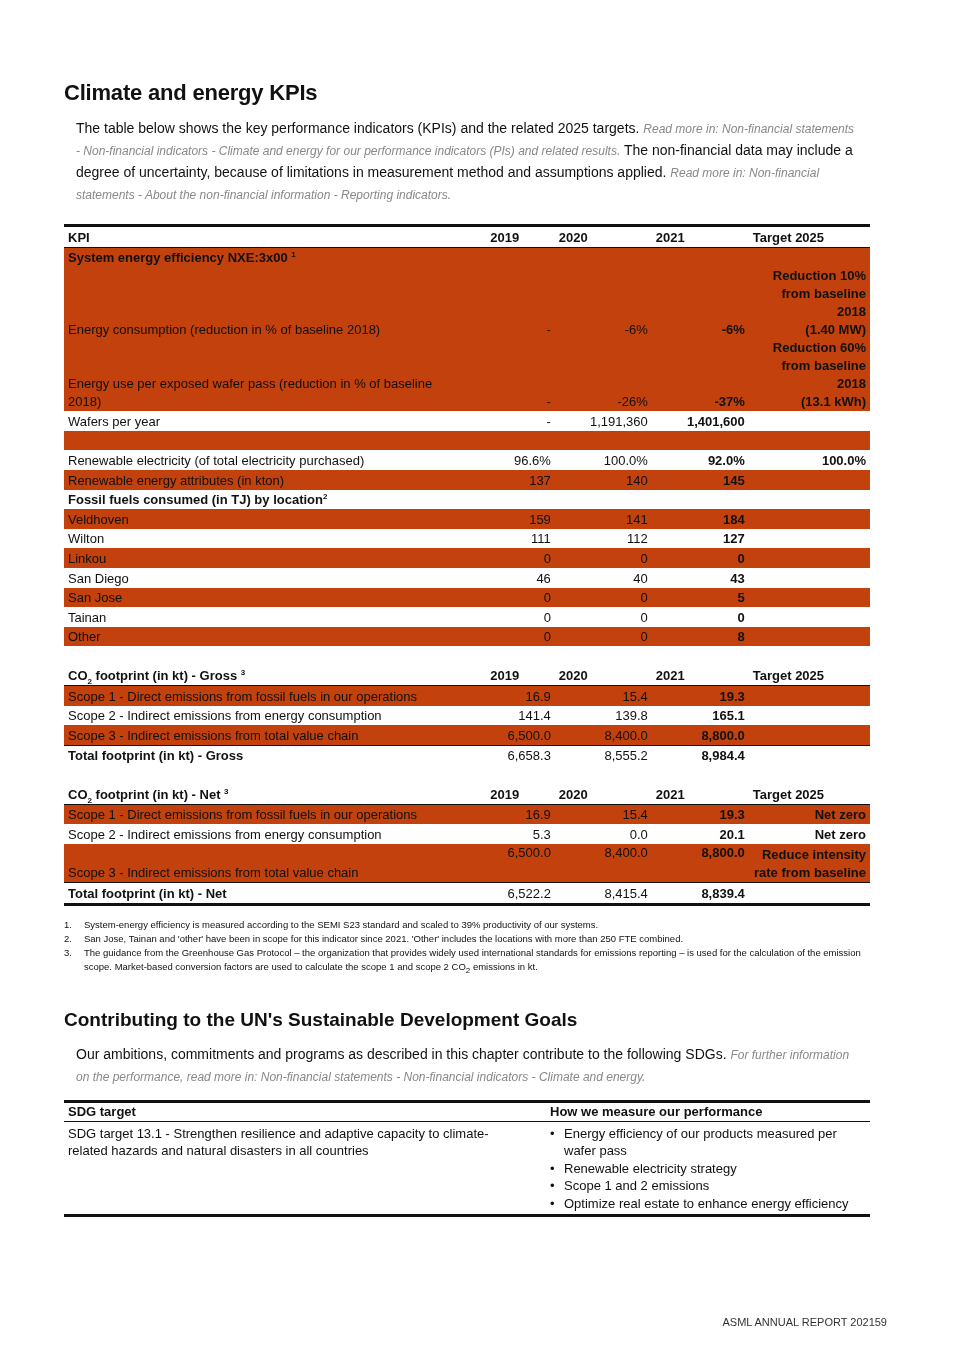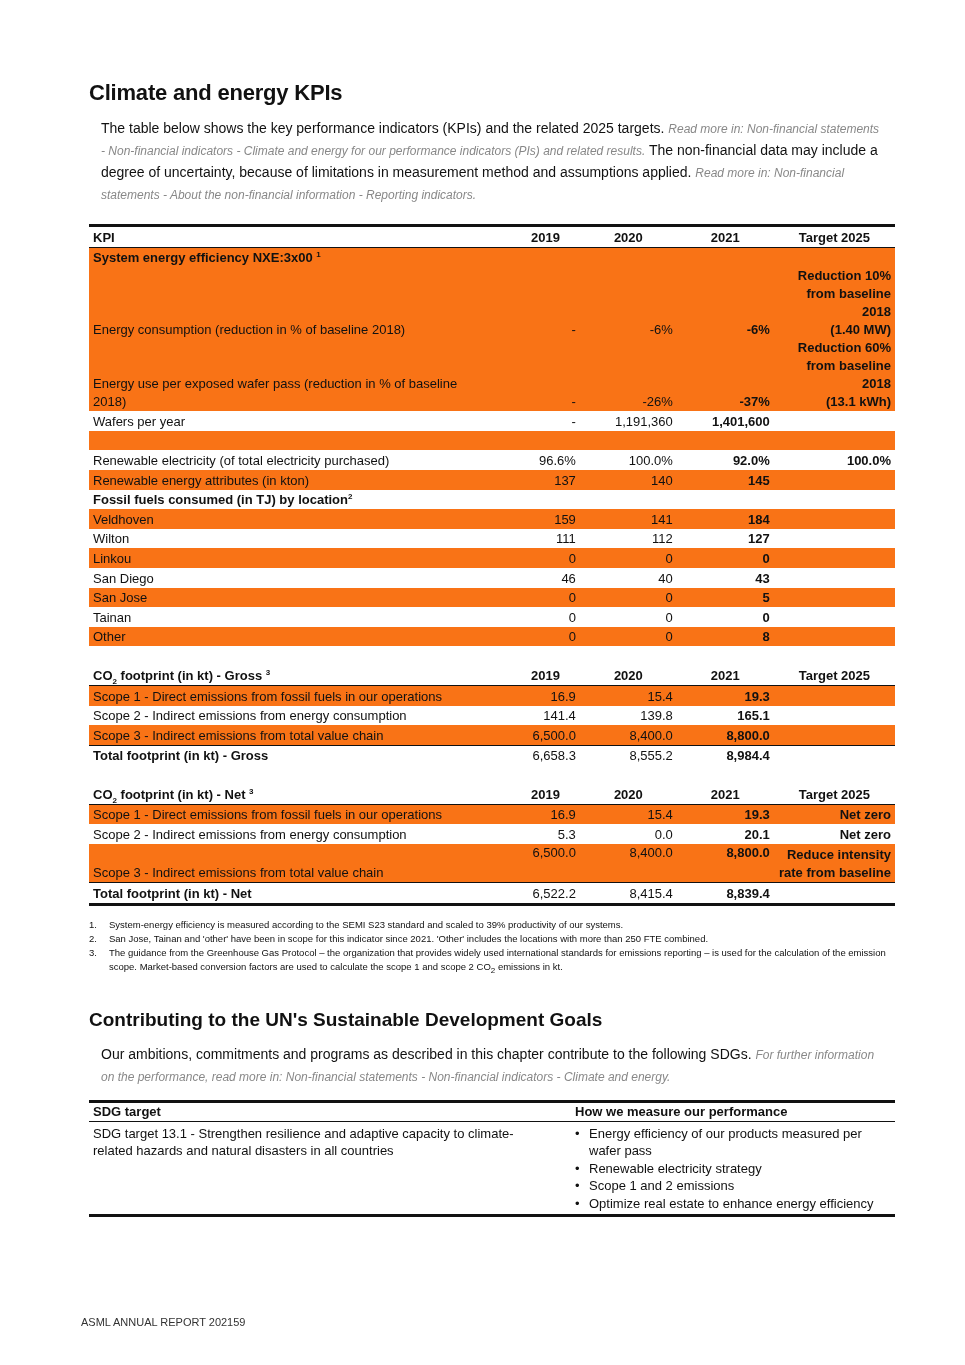--- a/index.html
+++ b/index.html
@@ -1,27 +1,27 @@
 <!DOCTYPE html>
 <html><head>
 <meta charset="utf-8">
 <style>
   html, body { margin: 0; padding: 0; background: #ffffff; }
   body { width: 965px; height: 1365px; position: relative; font-family: "Liberation Sans", sans-serif; color: #111; }
-  .page { position: absolute; left: 89px; top: 80px; width: 806px; }
+  .page { position: absolute; left: 64px; top: 80px; width: 806px; }
   h1 { font-size: 22px; font-weight: bold; margin: 0; line-height: 26px; letter-spacing: -0.2px; }
   .intro { font-size: 14px; line-height: 21px; margin: 12px; }
   .intro .ref { font-style: italic; color: #888; font-size: 12px; }
   table { border-collapse: collapse; width: 806px; font-size: 13px; }
   td, th { padding: 0 4px; height: 19.6px; line-height: 18px; vertical-align: bottom; }
-  th { font-weight: bold; text-align: center; }
+  th { font-weight: bold; text-align: left; }
   th.l, td.l { text-align: left; }
   td.n { text-align: right; }
   td.b { font-weight: bold; }
-  tr.blue td { background: #f97316; }
+  tr.blue td { background: #c2410c; }
   tr.hdr th { border-bottom: 1px solid #111; }
   table.kpi { margin-top: 18px; border-top: 3px solid #111; }
   .col0 { width: 418px; }
   .col1 { width: 68px; }
   .col2 { width: 96px; }
   .col3 { width: 96px; }
   .col4 { width: 120px; }
   tr.sub td { font-weight: bold; }
   tr.total td { border-top: 1.5px solid #111; }
   tr.total td.lbl { font-weight: bold; }
@@ -36,21 +36,21 @@
   .footnotes { margin-top: 12px; font-size: 9.5px; line-height: 14px; }
   .fn { display: flex; }
   .fn .num { width: 20px; flex: none; }
   h2 { font-size: 19px; font-weight: bold; margin: 34px 0 0 0; line-height: 24px; }
   table.sdg { margin-top: 12px; border-top: 3px solid #111; border-bottom: 3px solid #111; font-size: 13px; }
   table.sdg th { text-align: left; border-bottom: 1px solid #111; height: 18px; }
   table.sdg td { vertical-align: top; height: auto; line-height: 17.5px; padding-top: 3px; padding-bottom: 2px; }
   ul.bul { margin: 0; padding: 0; list-style: none; }
   ul.bul li { position: relative; padding-left: 14px; }
   ul.bul li::before { content: "\2022"; position: absolute; left: 0; top: 0; }
-  .footer { position: absolute; top: 1316px; left: 81px; width: 806px; font-size: 11px; color: #333; display: flex; justify-content: flex-start; }
+  .footer { position: absolute; top: 1316px; left: 81px; width: 806px; font-size: 11px; color: #333; display: flex; justify-content: flex-end; }
 </style>
 </head>
 <body>
 
 <div class="page">
   <h1>Climate and energy KPIs</h1>
   <p class="intro">
     <span>The table below shows the key performance indicators (KPIs) and the related 2025 targets. </span><span class="ref">Read more in: Non-financial statements - Non-financial indicators - Climate and energy for our performance indicators (PIs) and related results.</span><span> The non-financial data may include a degree of uncertainty, because of limitations in measurement method and assumptions applied. </span><span class="ref">Read more in: Non-financial statements - About the non-financial information - Reporting indicators.</span>
   </p>
 

